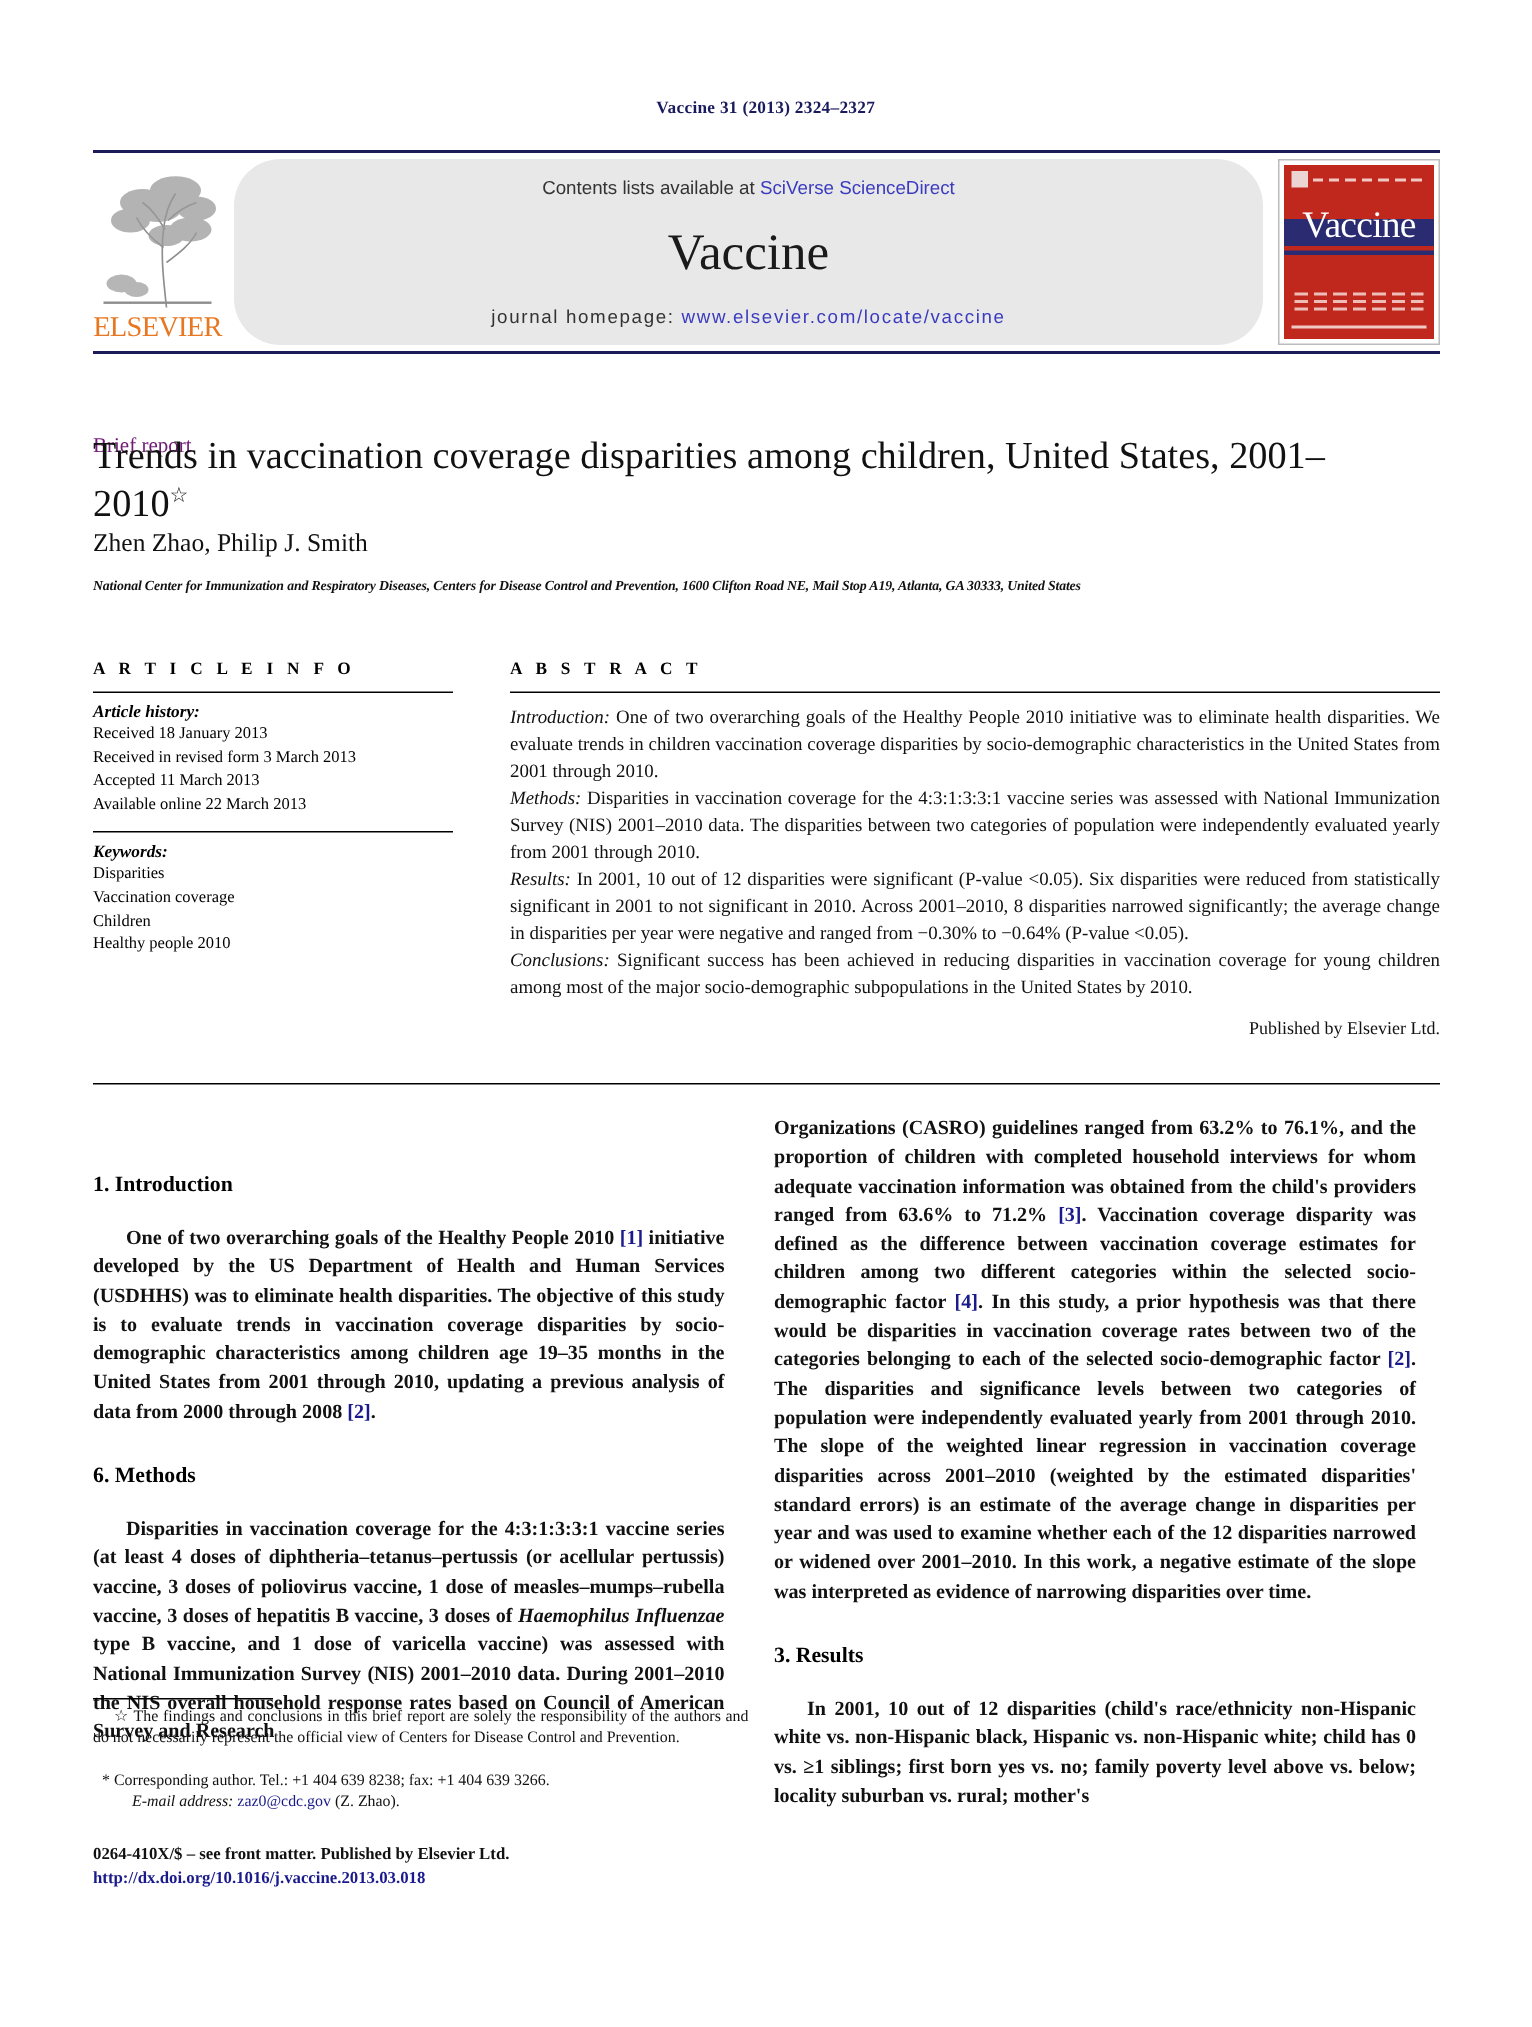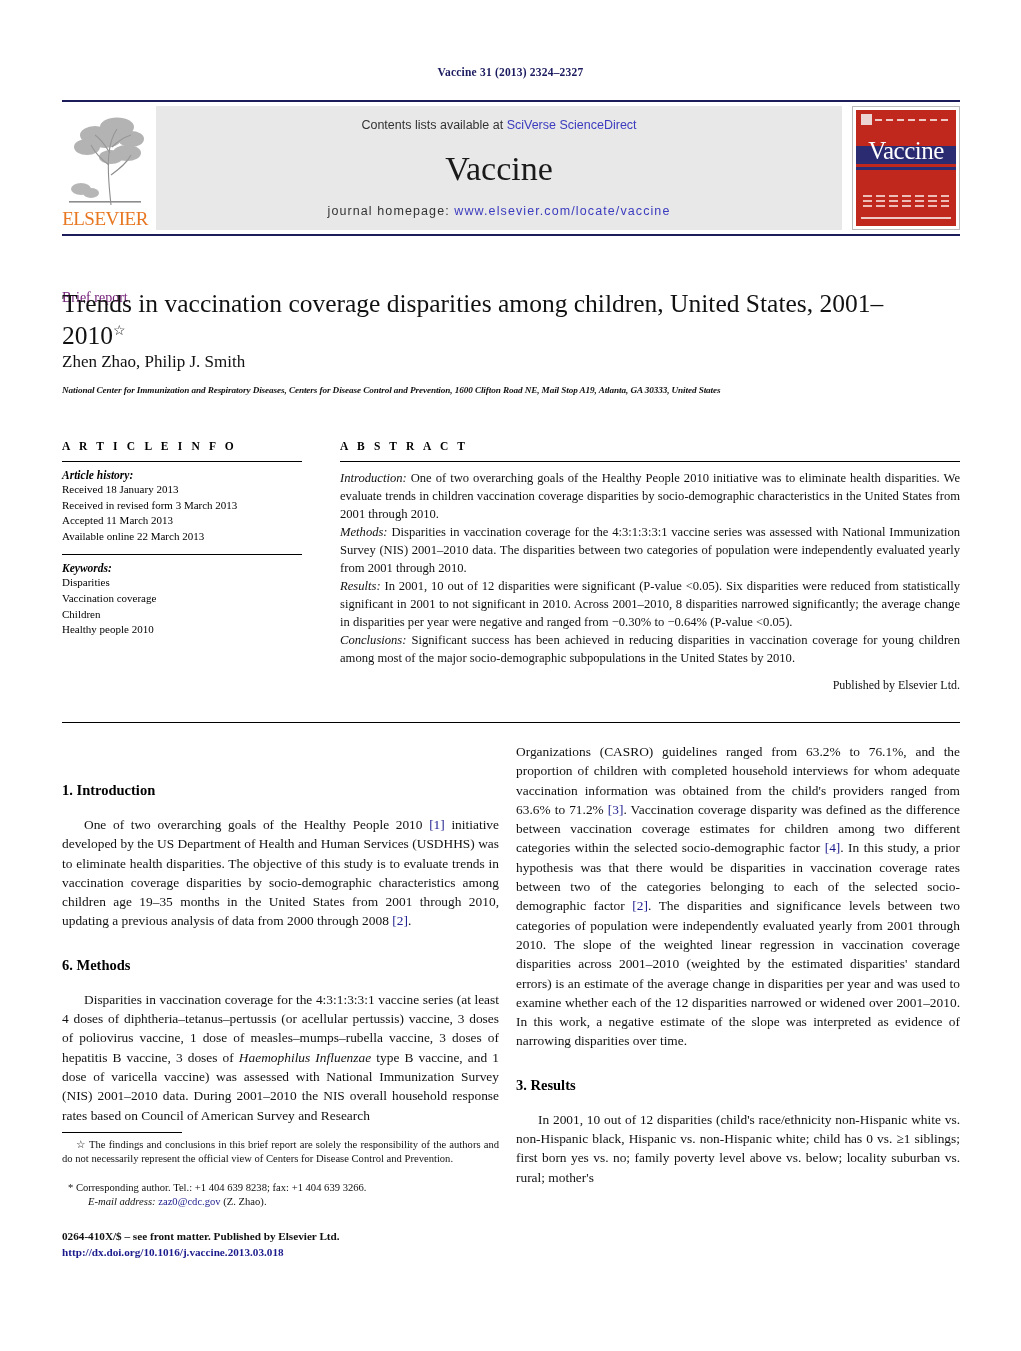--- a/index.html
+++ b/index.html
@@ -71,20 +71,21 @@
   .center-panel {
     flex: 1 1 auto;
     background: #e8e8e8;
     margin: 0 10px 0 8px;
     display: flex;
     flex-direction: column;
     justify-content: space-between;
     align-items: center;
     padding: 12px 0 12px 0;
     box-sizing: border-box;
+    border-radius: 31px;
   }
   .contents-line {
     font-family: "Liberation Sans", sans-serif;
     font-size: 12.5px;
     color: #333333;
   }
   .contents-line .sd-link {
     color: #3b3bbf;
   }
   .journal-name {
@@ -257,22 +258,23 @@
     font-size: 14.5px;
     font-weight: bold;
     margin: 0 0 16px 0;
   }
   .h2.spaced { margin-top: 26px; }
   .body-p {
     font-size: 13.4px;
     line-height: 1.44;
     text-align: justify;
     text-indent: 22px;
-    margin: 0 0 0 0;
-    color: #111;
+    margin: 0 16px 0 0;
+    color: #111;
+    font-weight: bold;
   }
   .ref { color: #1a1a8c; }
   .ital { font-style: italic; }
 
   
   .footnotes {
     position: absolute;
     left: 62px;
     top: 1132px;
     width: 437px;

